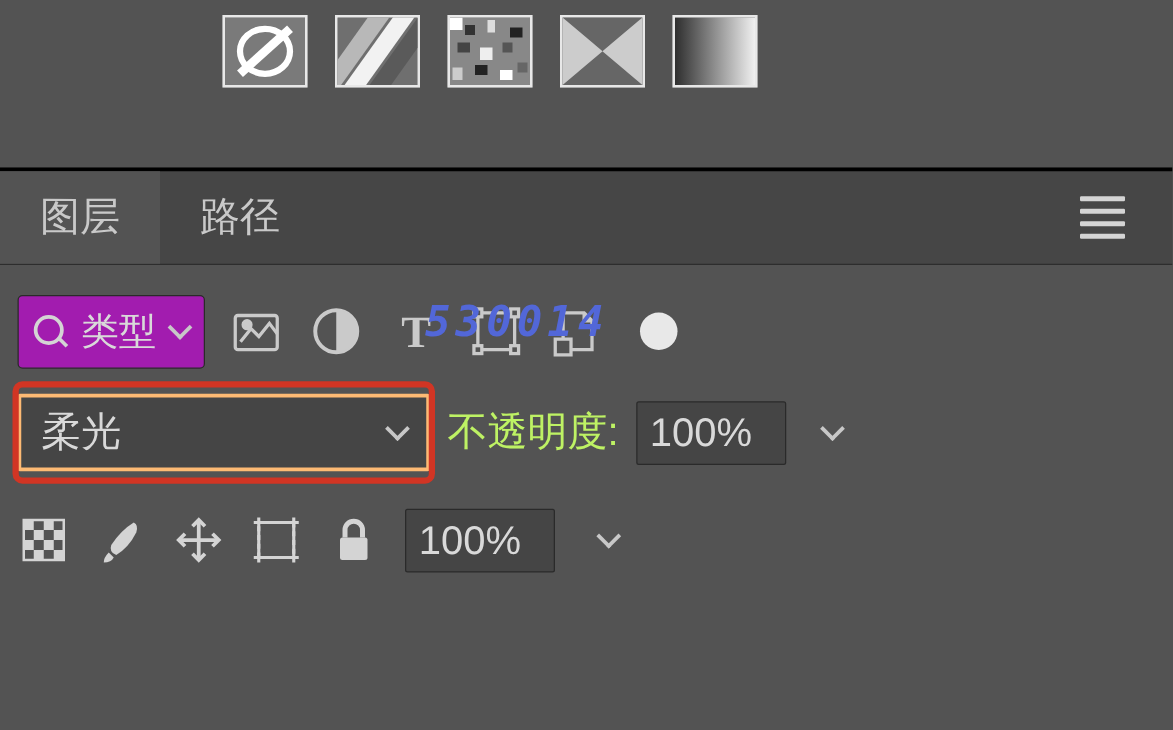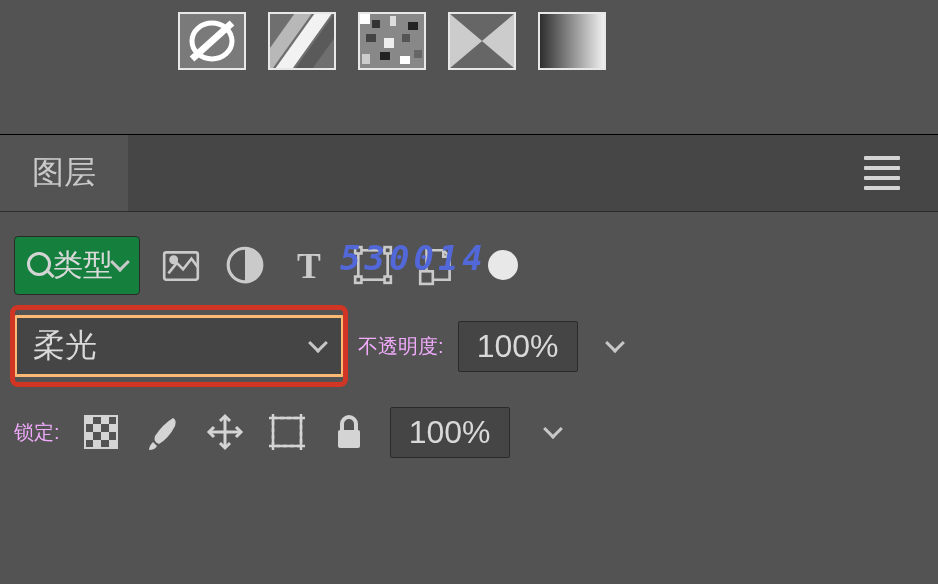--- a/index.html
+++ b/index.html
@@ -2,45 +2,45 @@
 <html><head>
   <meta charset="utf-8">
   <style>
     * { margin: 0; padding: 0; box-sizing: border-box; }
     body { width: 938px; height: 584px; background: #535353; font-family: "Microsoft YaHei", sans-serif; color: #d9d9d9; overflow: hidden; }
     
     .thumb-row { display: flex; gap: 22px; padding: 12px 0 0 178px; height: 100px; align-items: flex-start; }
     .thumb { width: 68px; height: 58px; border: 2px solid #e8e8e8; background: #888; }
     .thumb svg { display: block; width: 100%; height: 100%; }
     
-    .tabs-bar { display: flex; align-items: center; height: 78px; background: #464646; margin-top: 34px; border-top: 1px solid #000000; border-bottom: 1px solid #2d2d2d; }
+    .tabs-bar { display: flex; align-items: center; height: 78px; background: #464646; margin-top: 34px; border-top: 3px solid #000000; border-bottom: 1px solid #2d2d2d; }
     .tab { padding: 0 32px; font-size: 32px; color: #c9c9c9; height: 100%; display: flex; align-items: center; cursor: pointer; }
     .tab.active { background: #535353; }
     .tabs-spacer { flex: 1; }
     .menu-icon { padding: 0 38px; display: flex; flex-direction: column; gap: 6px; }
     .menu-icon div { width: 36px; height: 4px; background: #d4d4d4; border-radius: 1px; }
     
     .watermark { position: absolute; top: 238px; left: 340px; color: #5267d8; font-size: 34px; font-style: italic; font-weight: bold; letter-spacing: 4px; font-family: monospace; }
     
     .filter-row { display: flex; align-items: center; gap: 18px; padding: 18px 0 0 14px; height: 88px; }
-    .kind-dd { display: flex; align-items: center; background: #15803d; border: 1px solid #2a2a2a; border-radius: 4px; padding: 8px 12px; font-size: 30px; cursor: pointer; }
+    .kind-dd { display: flex; align-items: center; background: #a21caf; border: 1px solid #2a2a2a; border-radius: 4px; padding: 8px 12px; gap: 12px; font-size: 30px; cursor: pointer; }
     .kind-dd .mag { display: inline-block; width: 26px; height: 26px; position: relative; }
     .kind-dd .mag::before { content: ""; position: absolute; width: 18px; height: 18px; border: 3px solid #d4d4d4; border-radius: 50%; }
     .kind-dd .mag::after { content: ""; position: absolute; width: 10px; height: 3px; background: #d4d4d4; transform: rotate(45deg); left: 18px; top: 20px; }
     .chev { display: inline-block; width: 14px; height: 14px; border-right: 3px solid #c8c8c8; border-bottom: 3px solid #c8c8c8; transform: rotate(45deg); margin-top: -6px; }
     .ficon { width: 46px; height: 46px; display: flex; align-items: center; justify-content: center; color: #cacaca; }
     .ficon svg { width: 42px; height: 42px; }
     .toggle { width: 30px; height: 30px; background: #e8e8e8; border-radius: 50%; margin-left: 10px; }
     
     .blend-row { display: flex; align-items: center; gap: 14px; padding: 6px 14px; height: 92px; position: relative; }
     .blend-box { position: relative; display: flex; align-items: center; width: 330px; height: 74px; }
     .blend-highlight { position: absolute; inset: -4px; border: 5px solid #d13524; border-radius: 8px; pointer-events: none; }
     .blend-dd { flex: 1; background: #454545; border: 3px solid #fdba74; border-radius: 2px; padding: 10px 16px; font-size: 32px; display: flex; align-items: center; justify-content: space-between; height: 62px; cursor: pointer; }
-    .lbl { font-size: 20px; color: #f0abfc; }
-    .val-box { background: #454545; border: 1px solid #2a2a2a; padding: 6px 10px; font-size: 32px; min-width: 120px; text-align: center; border-radius: 2px; }
+    .lbl { font-size: 32px; color: #bef264; }
+    .val-box { background: #454545; border: 1px solid #2a2a2a; padding: 6px 10px; font-size: 32px; min-width: 120px; border-radius: 2px; }
     .chev-btn { width: 46px; height: 56px; display: flex; align-items: center; justify-content: center; cursor: pointer; }
     
     .lock-row { display: flex; align-items: center; gap: 20px; padding: 8px 14px; height: 80px; }
     .licon { width: 42px; height: 42px; display: flex; align-items: center; justify-content: center; }
     .licon svg { width: 40px; height: 40px; }
   </style>
 </head>
 <body>
 
 <div class="thumb-row">
@@ -94,20 +94,21 @@
             <stop offset="1" stop-color="#f0f0f0"></stop>
           </linearGradient>
         </defs>
         <rect width="64" height="54" fill="url(#g)"></rect>
       </svg>
   </div>
 </div>
 
 <div class="tabs-bar">
   <div class="tab active">图层</div>
+  <div class="tab">路径</div>
   <div class="tabs-spacer"></div>
   <div class="menu-icon">
       <div></div>
       <div></div>
       <div></div>
       <div></div>
     </div>
 </div>
 
 <div class="watermark">530014</div>
@@ -164,21 +165,20 @@
     </div>
   </div>
   <span class="lbl">不透明度:</span>
   <div class="val-box">100%</div>
   <div class="chev-btn">
       <span class="chev"></span>
     </div>
 </div>
 
 <div class="lock-row">
-  <span class="lbl">锁定:</span>
   <div class="licon">
     <svg viewBox="0 0 40 40">
         <rect x="4" y="4" width="32" height="32" fill="none" stroke="#d4d4d4" stroke-width="2"></rect>
         <rect x="4" y="4" width="8" height="8" fill="#d4d4d4"></rect>
         <rect x="20" y="4" width="8" height="8" fill="#d4d4d4"></rect>
         <rect x="12" y="12" width="8" height="8" fill="#d4d4d4"></rect>
         <rect x="28" y="12" width="8" height="8" fill="#d4d4d4"></rect>
         <rect x="4" y="20" width="8" height="8" fill="#d4d4d4"></rect>
         <rect x="20" y="20" width="8" height="8" fill="#d4d4d4"></rect>
         <rect x="12" y="28" width="8" height="8" fill="#d4d4d4"></rect>

